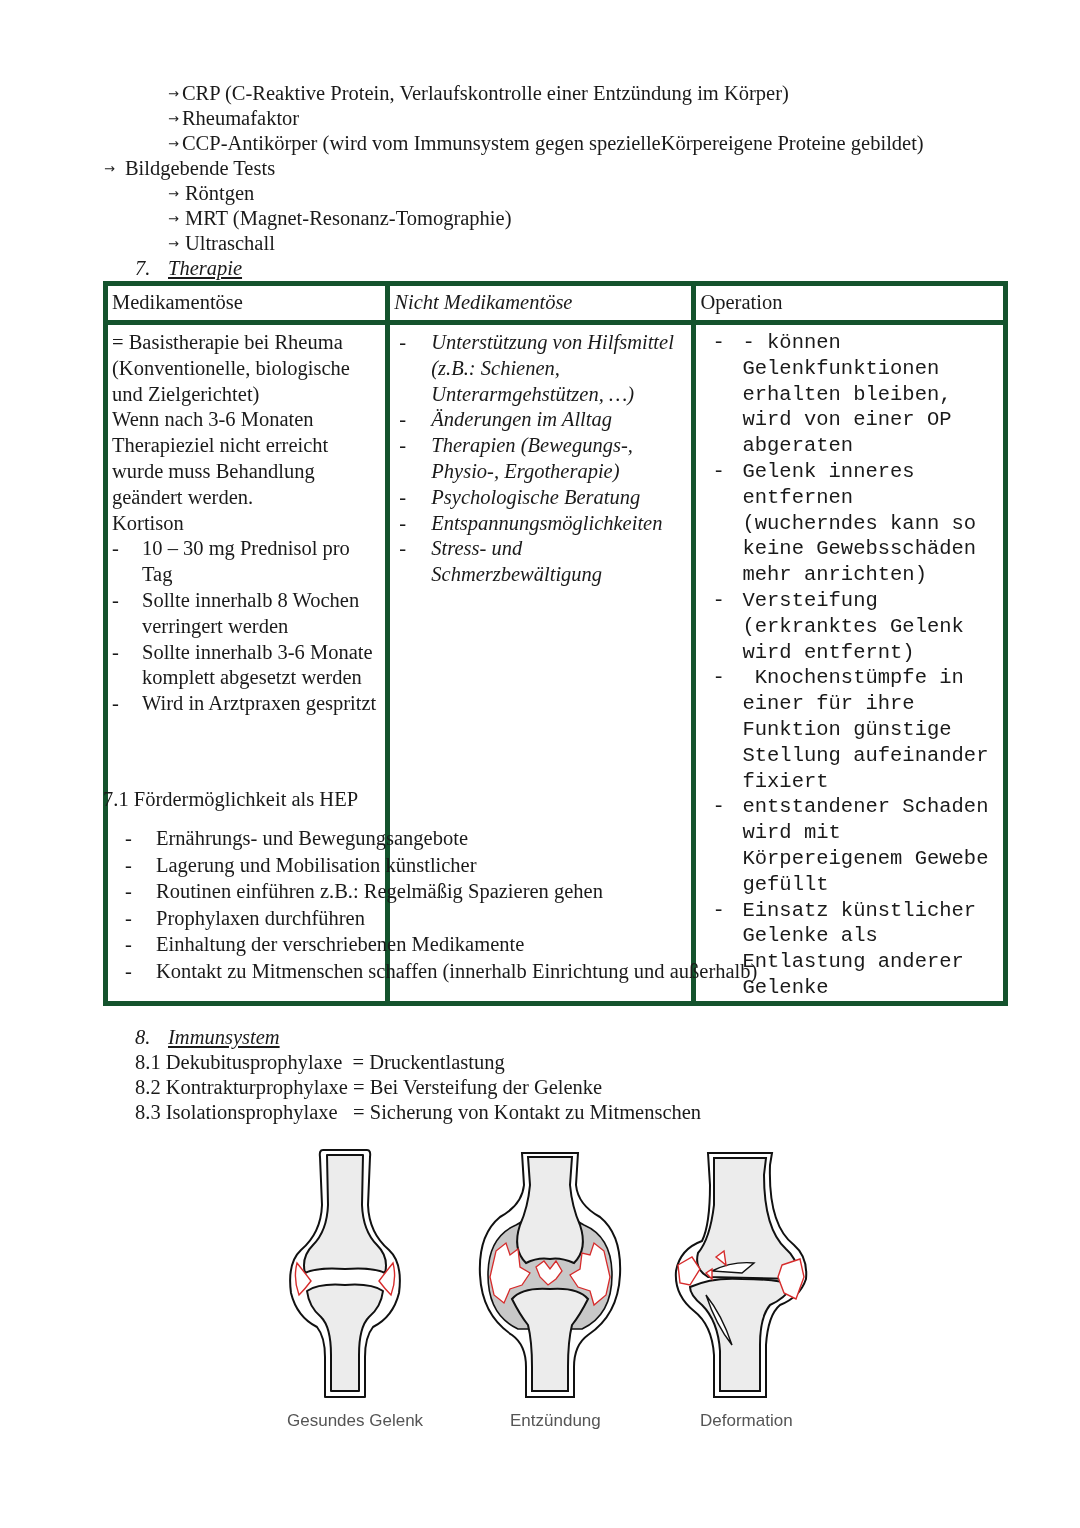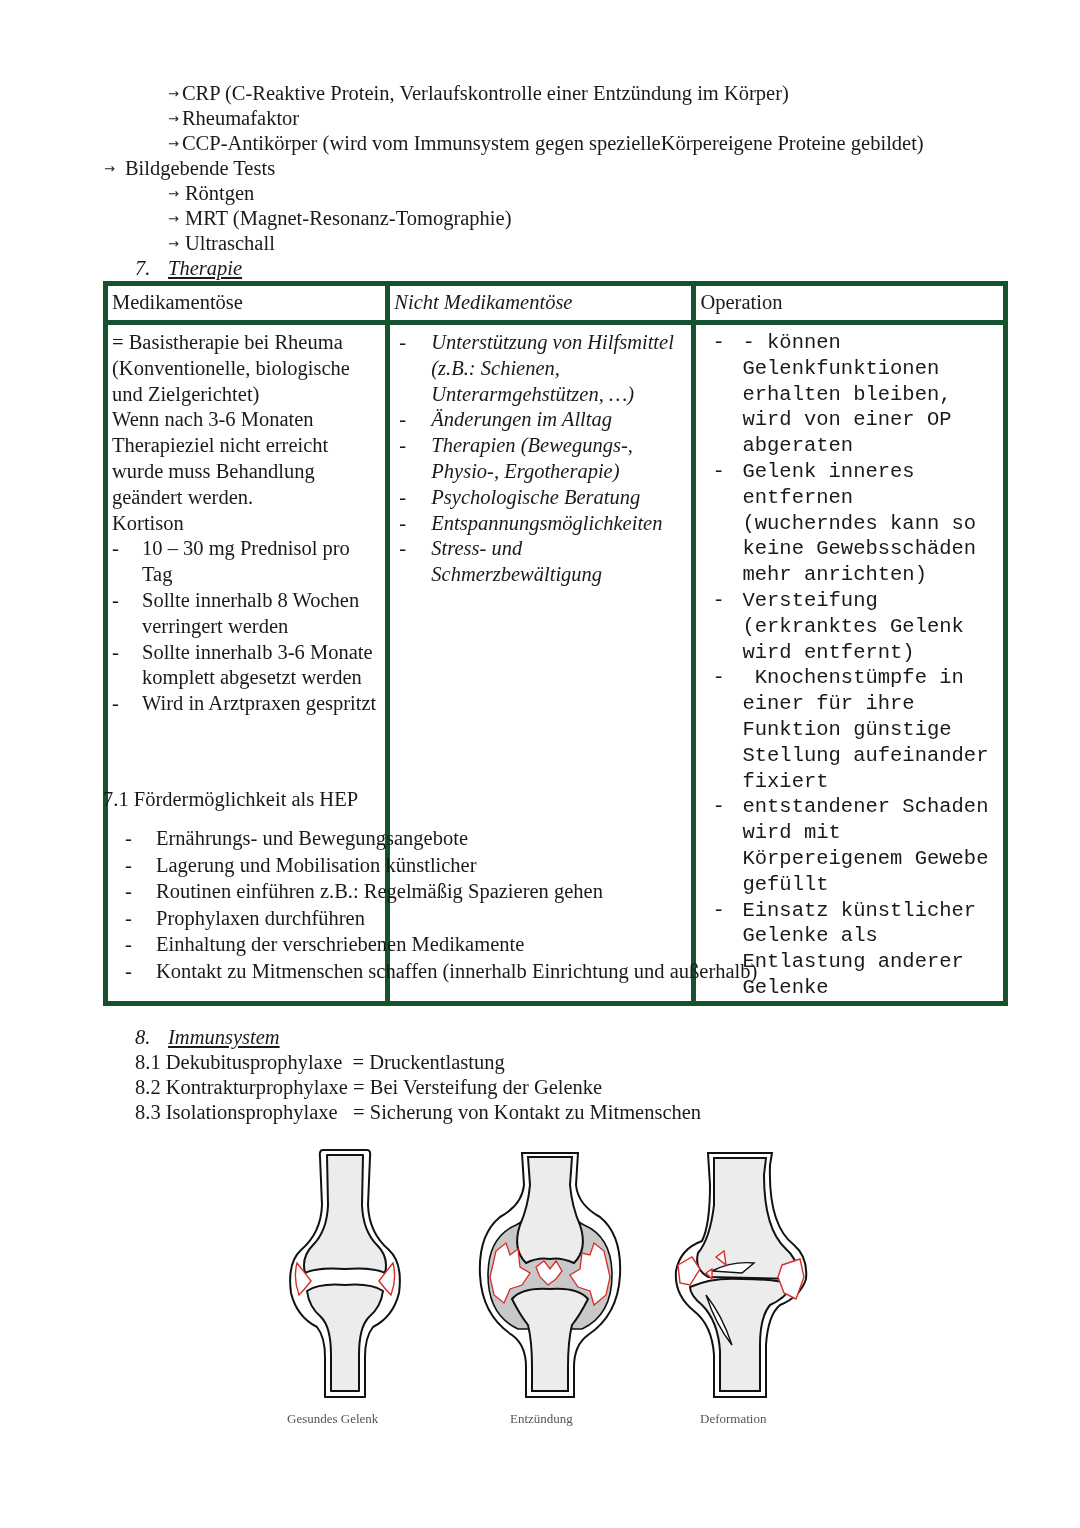--- a/index.html
+++ b/index.html
@@ -17,21 +17,21 @@
   .col1 { width: 279px; } .col2 { width: 295px; font-style: italic; } .col3 { width: 303px; }
   ul.dash { list-style: none; margin: 0; padding: 0; }
   ul.dash li { position: relative; padding-left: 30px; }
   ul.dash li::before { content: "-"; position: absolute; left: 0; }
   .col2 ul.dash li { padding-left: 37px; } .col2 ul.dash li::before { left: 5px; }
   .col3 ul.dash li { padding-left: 42px; font-family: Liberation Mono, monospace; } .col3 ul.dash li::before { left: 12px; }
   .hep-list { position: absolute; left: 103px; top: 813px; margin: 12px; padding: 0; list-style: none; }
   .hep-list li { position: relative; padding-left: 41px; line-height: 26.6px; white-space: nowrap; }
   .hep-list li::before { content: "-"; position: absolute; left: 10px; }
   .figure { position: absolute; top: 1145px; }
-  .fig-caption { position: absolute; font-family: Liberation Serif, serif; font-size: 13px; color: #555; white-space: nowrap; }
+  .fig-caption { position: absolute; font-family: Liberation Sans, sans-serif; font-size: 17px; color: #555; white-space: nowrap; }
 </style>
 </head>
 <body>
 
 <div class="line" style="left:168px; top:81px;">
   <span class="arr">→</span><span>CRP (C-Reaktive Protein, Verlaufskontrolle einer Entzündung im Körper)</span>
 </div>
 <div class="line" style="left:168px; top:106px;">
   <span class="arr">→</span><span>Rheumafaktor</span>
 </div>

